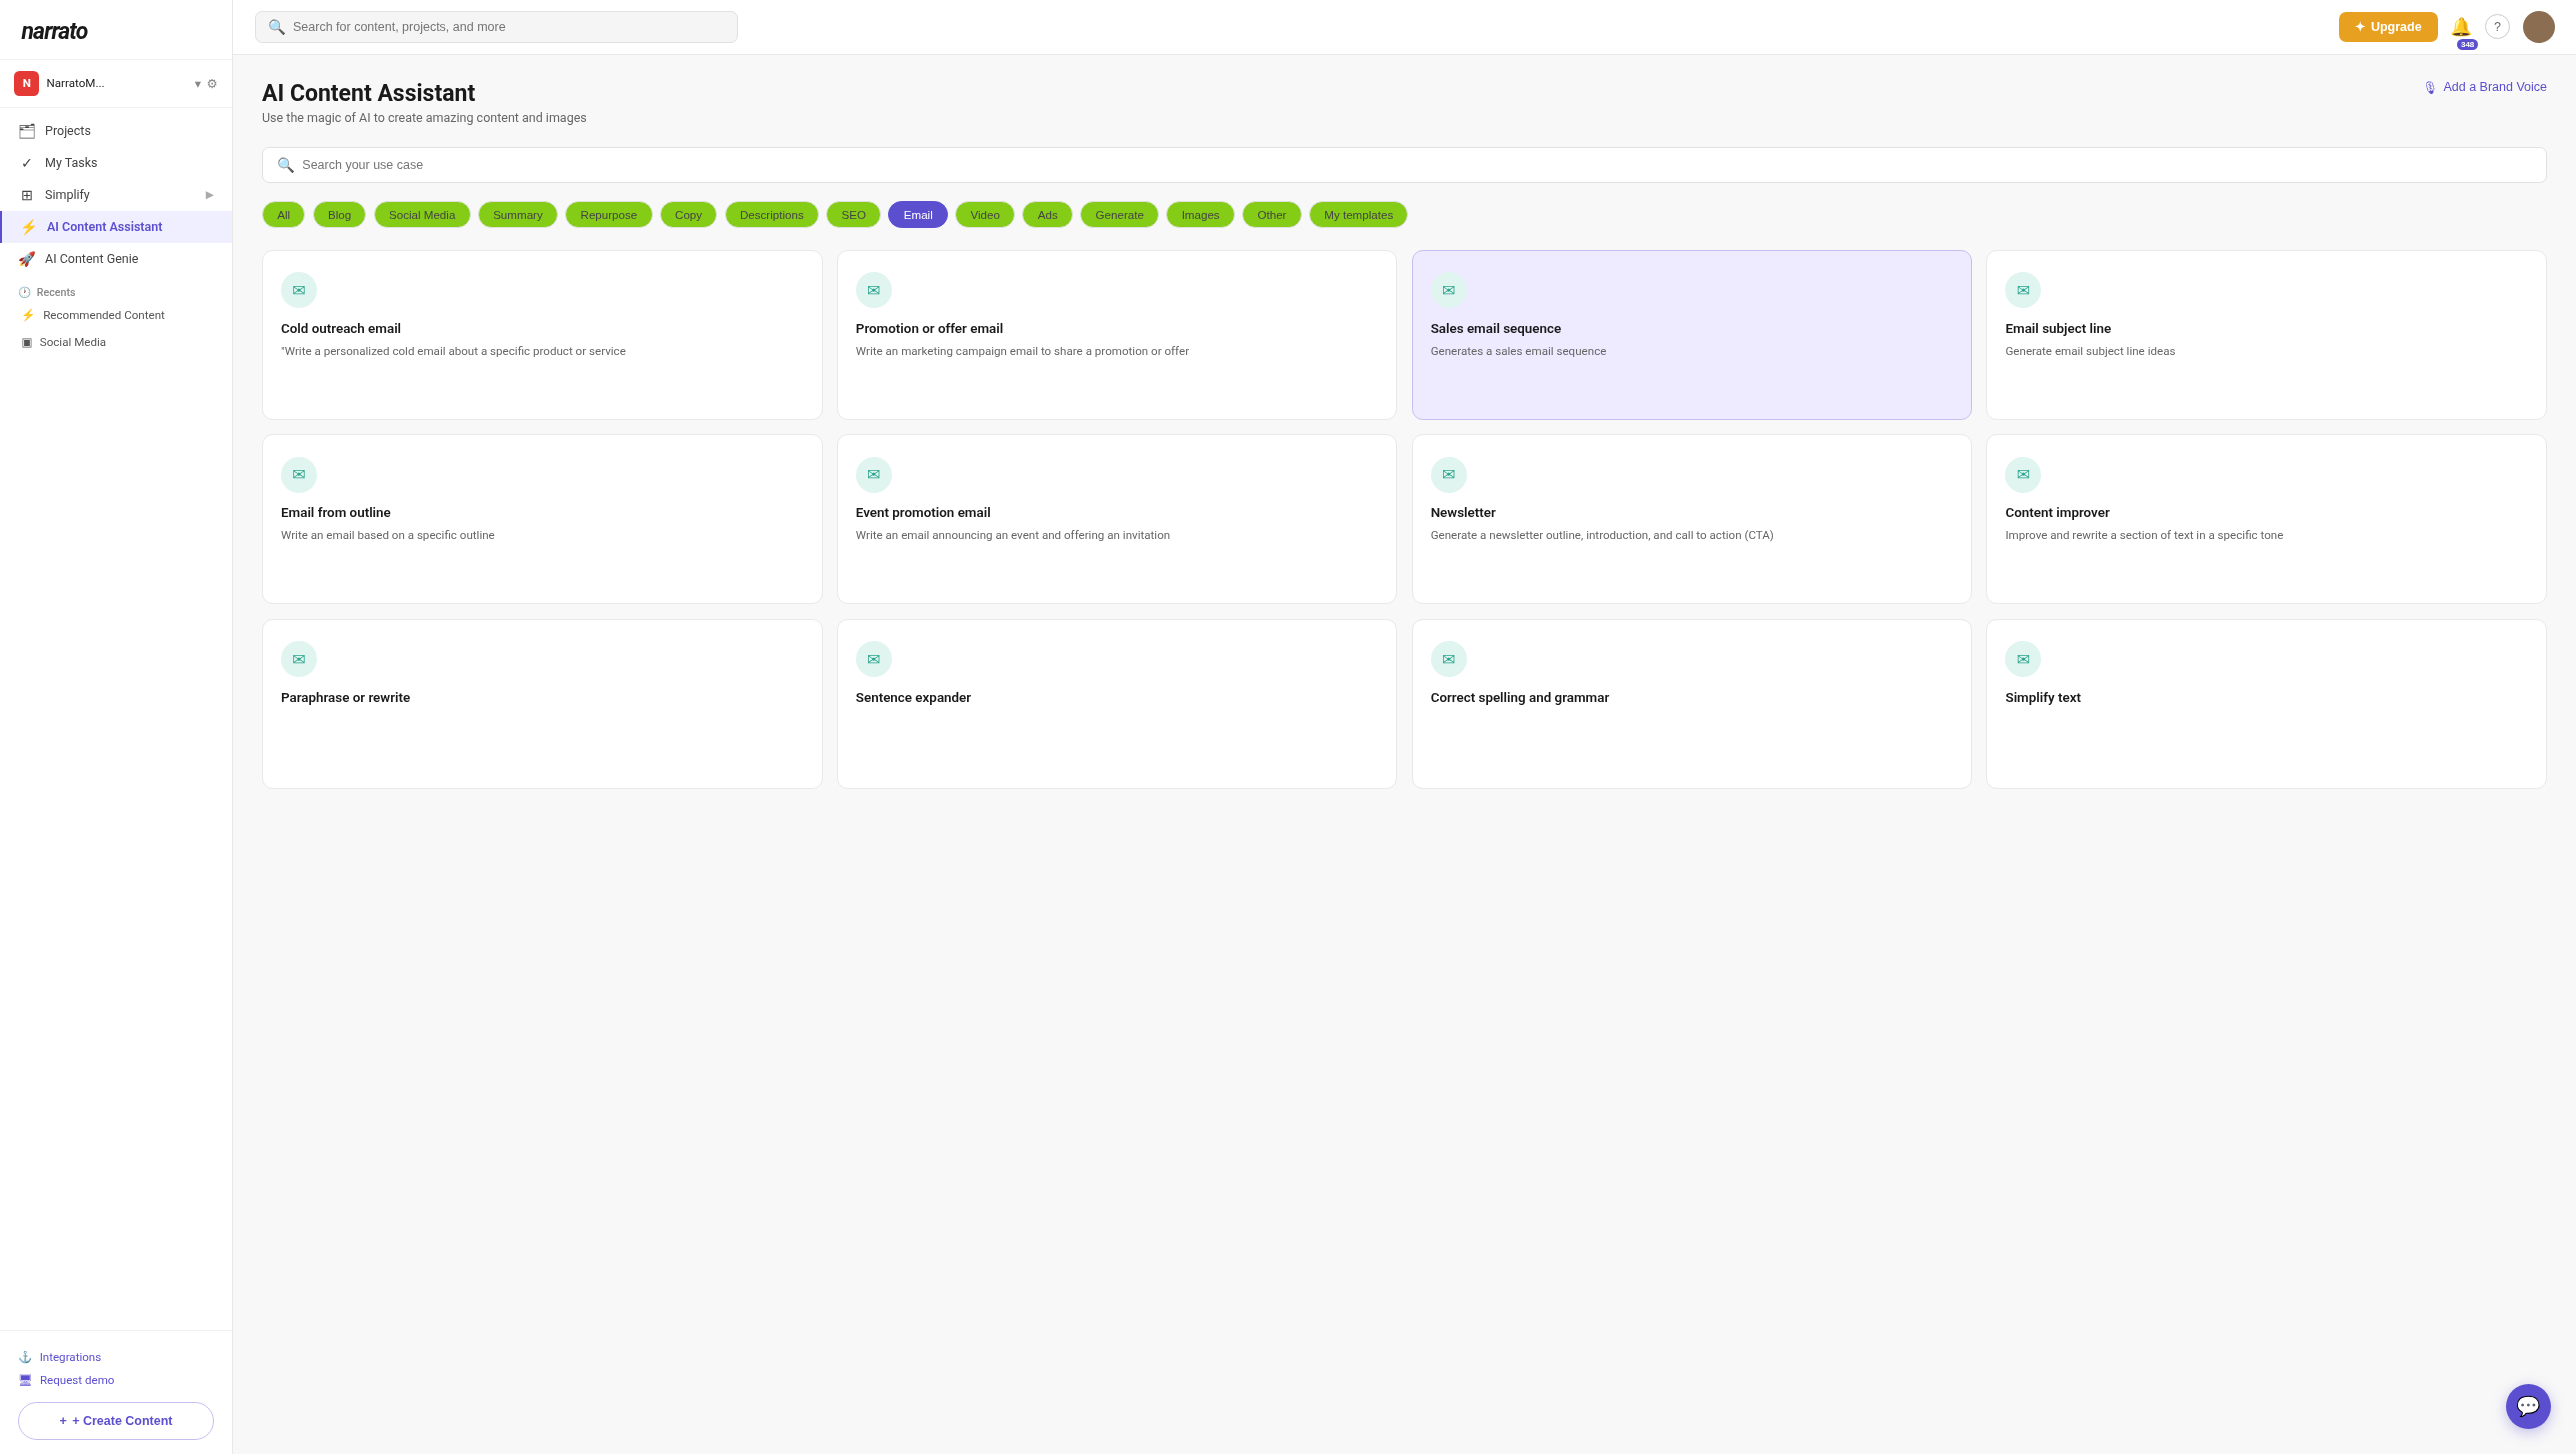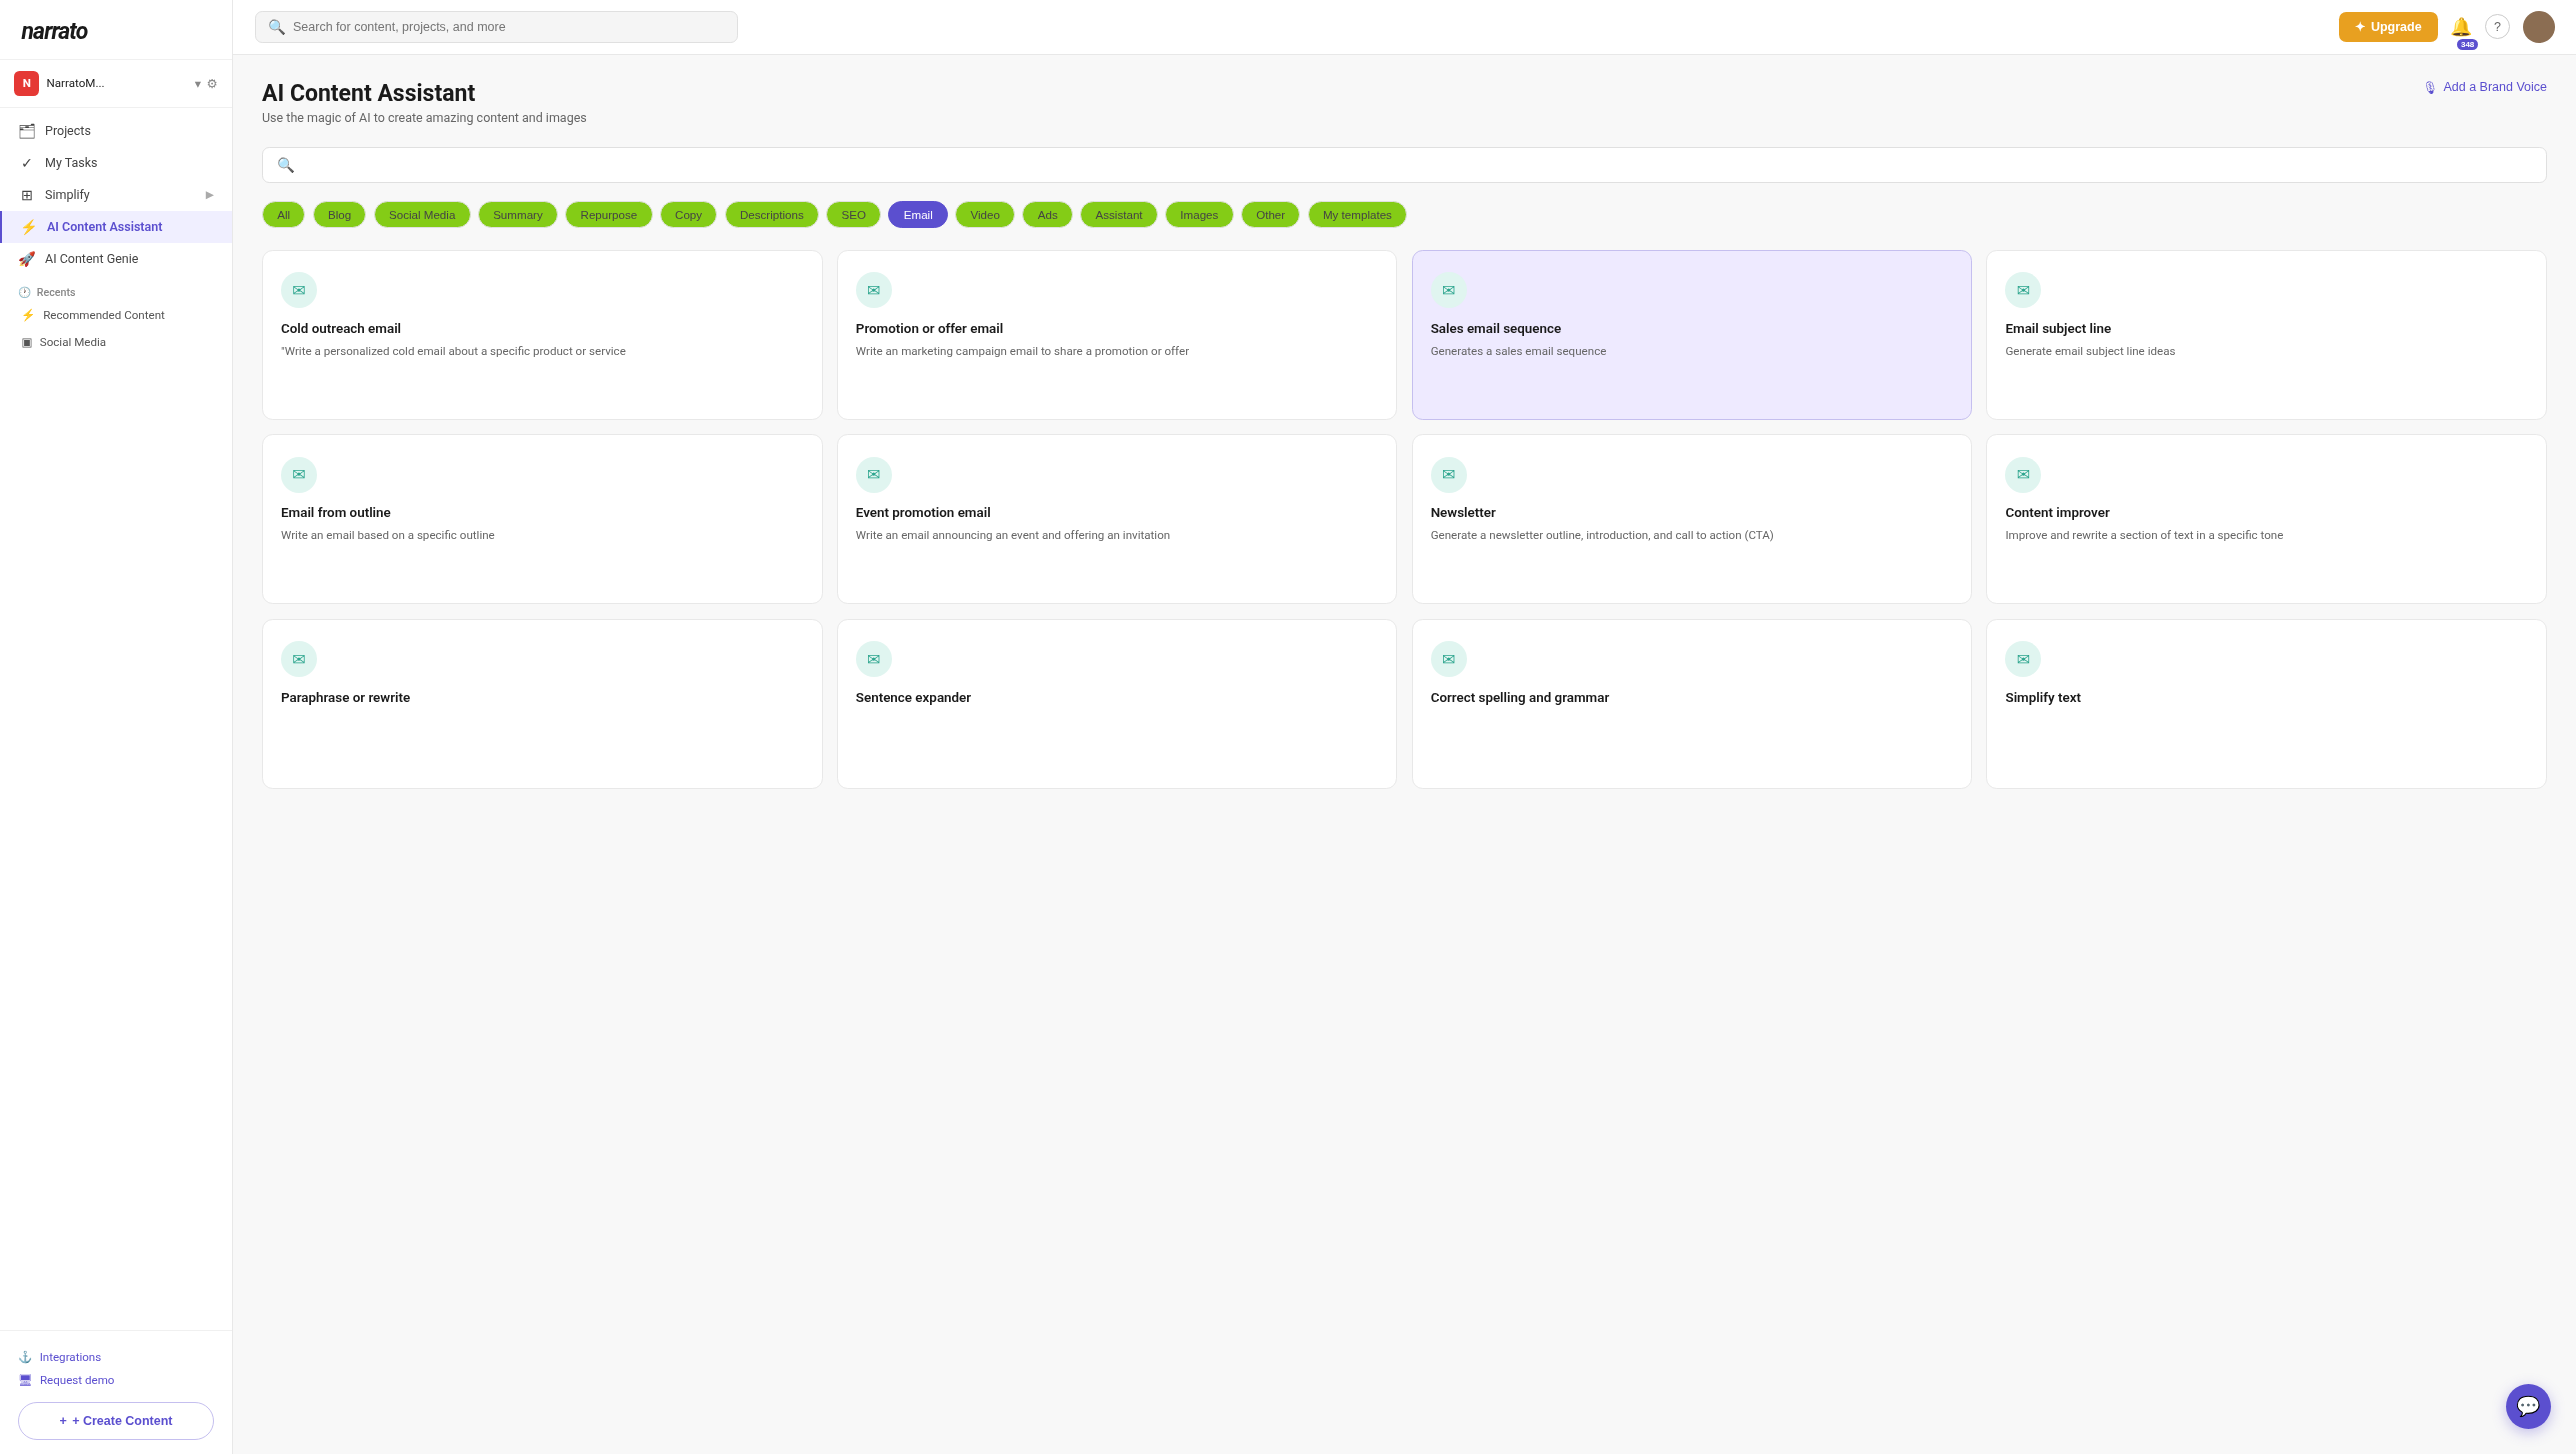--- a/index.html
+++ b/index.html
@@ -350,35 +350,36 @@
         <p class="page-subtitle">Use the magic of AI to create amazing content and images</p>
       </div>
       <button class="add-brand-voice">
         <span>🎙</span>
         <span>Add a Brand Voice</span>
       </button>
     </div>
 
     <div class="use-case-search">
       <span style="color:#888;">🔍</span>
+      <input type="text" placeholder="Search your use case" style="">
     </div>
 
     <div class="filter-tags">
       <button class="filter-tag">All</button>
       <button class="filter-tag">Blog</button>
       <button class="filter-tag">Social Media</button>
       <button class="filter-tag">Summary</button>
       <button class="filter-tag">Repurpose</button>
       <button class="filter-tag">Copy</button>
       <button class="filter-tag">Descriptions</button>
       <button class="filter-tag">SEO</button>
       <button class="filter-tag active">Email</button>
       <button class="filter-tag">Video</button>
       <button class="filter-tag">Ads</button>
-      <button class="filter-tag">Assistant</button>
+      <button class="filter-tag">Generate</button>
       <button class="filter-tag">Images</button>
       <button class="filter-tag">Other</button>
       <button class="filter-tag">My templates</button>
     </div>
 
     <div class="cards-grid">
 
       <div class="card">
         <div class="card-icon-wrap">
           <span style="color:#2da58e;">✉</span>

